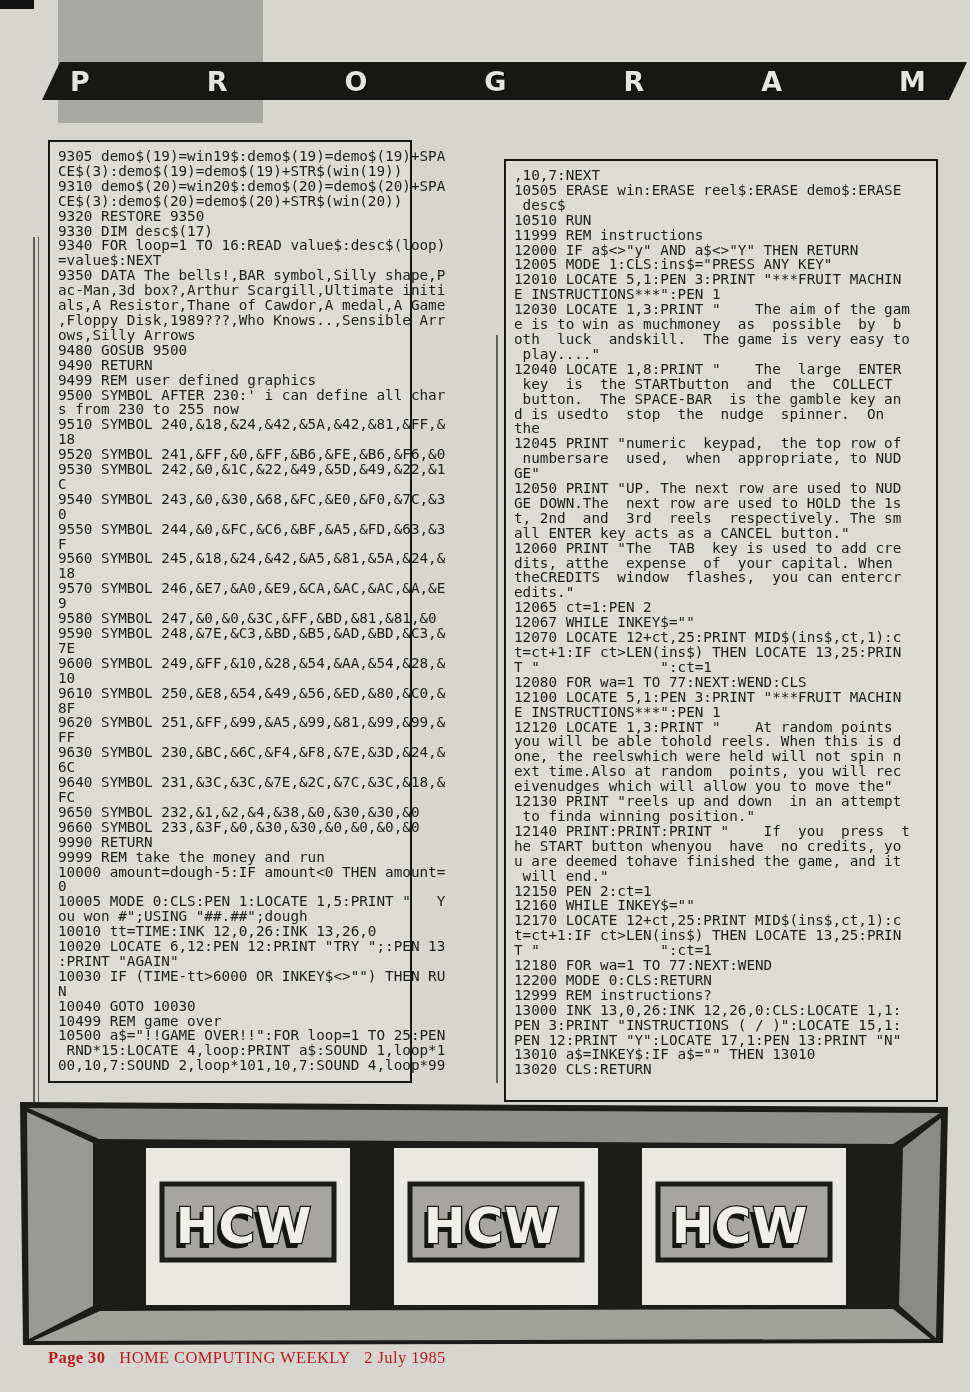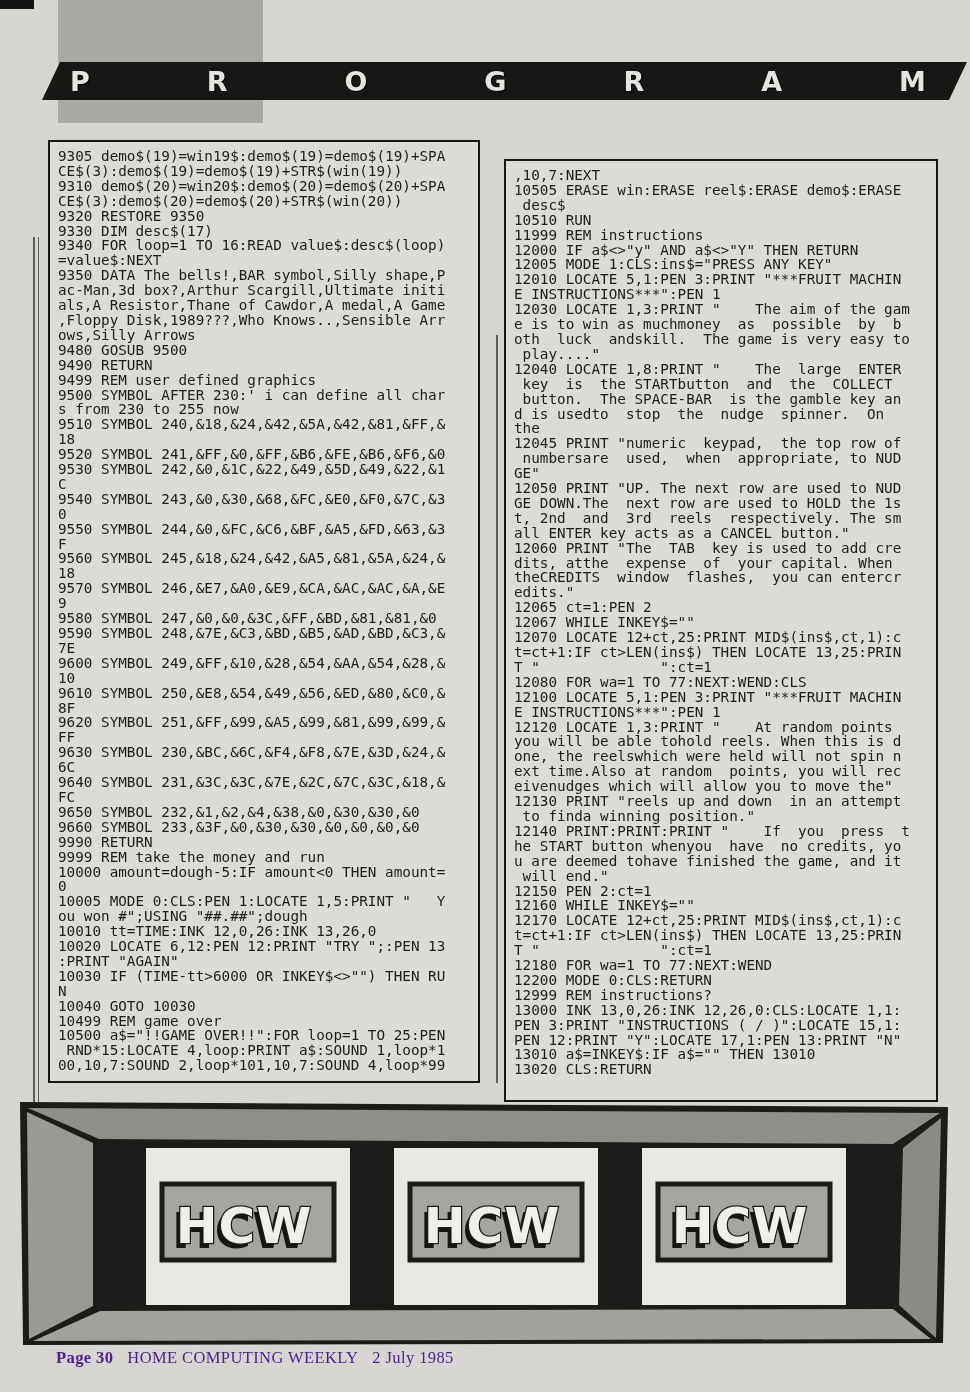--- a/index.html
+++ b/index.html
@@ -14,39 +14,39 @@
     position:absolute;left:42px;top:62px;width:925px;height:38px;background:#171715;
     clip-path:polygon(18px 0,100% 0,calc(100% - 18px) 100%,0 100%);
     display:flex;align-items:center;justify-content:space-between;
     padding:0 40px 0 28px;box-sizing:border-box;
   }
   .banner span{
     font-weight:bold;font-size:27px;color:#e4e4e0;letter-spacing:1px;
     text-shadow:1px 1px 0 #000;
   }
   .code-panel{
-    position:absolute;top:140px;height:943px;width:432px;
+    position:absolute;top:140px;height:943px;width:364px;
     border:2px solid #161616;background:#dcdbd6;box-sizing:border-box;
     padding:7px 8px;
   }
   .code-panel.left{left:48px;}
   .code-panel.right{left:504px;width:434px;margin-top:19px;}
   .code-panel pre{
     margin:0;font-family:"DejaVu Sans Mono",monospace;
     font-size:14.3px;line-height:14.9px;color:#1d1d1c;
     white-space:pre;letter-spacing:0;
   }
   .scan-line{position:absolute;background:#5d5d5a;}
   #scanL1{left:33px;top:237px;width:2px;height:882px;}
   #scanL2{left:38px;top:237px;width:1px;height:882px;}
   #scanM{left:496px;top:335px;width:2px;height:748px;}
   .reel-art{position:absolute;left:14px;top:1094px;}
   .footer{
-    position:absolute;left:56px;top:1348px;
-    font-family:"Liberation Serif",serif;font-size:16.5px;color:#4c1d95;
+    position:absolute;left:48px;top:1348px;
+    font-family:"Liberation Serif",serif;font-size:16.5px;color:#b91c1c;
     letter-spacing:0.4px;white-space:pre;
   }
   .footer .pg{font-weight:bold;}
   .footer .sep{display:inline-block;width:14px;}
 </style>
 </head>
 <body>
 
 <div class="corner-mark"></div>
 <div class="gray-block"></div>

